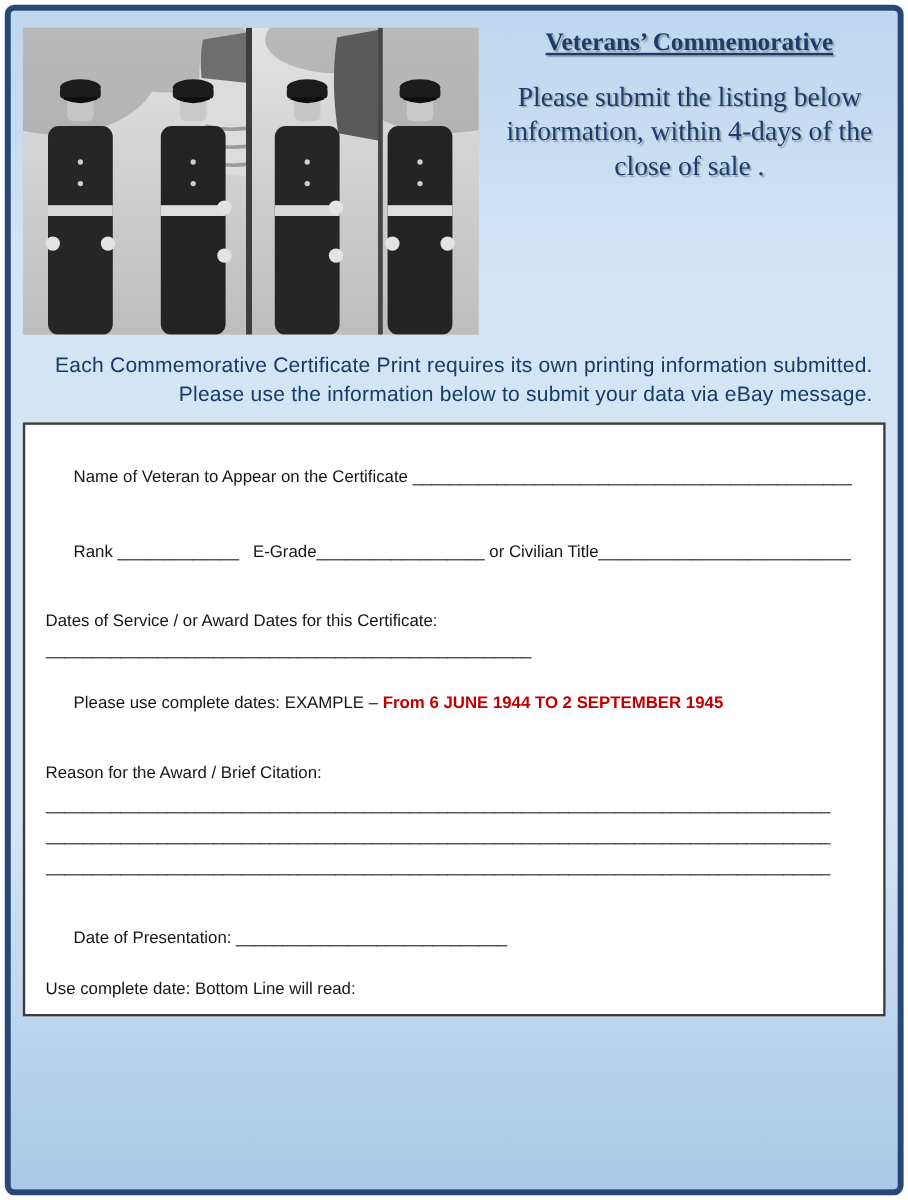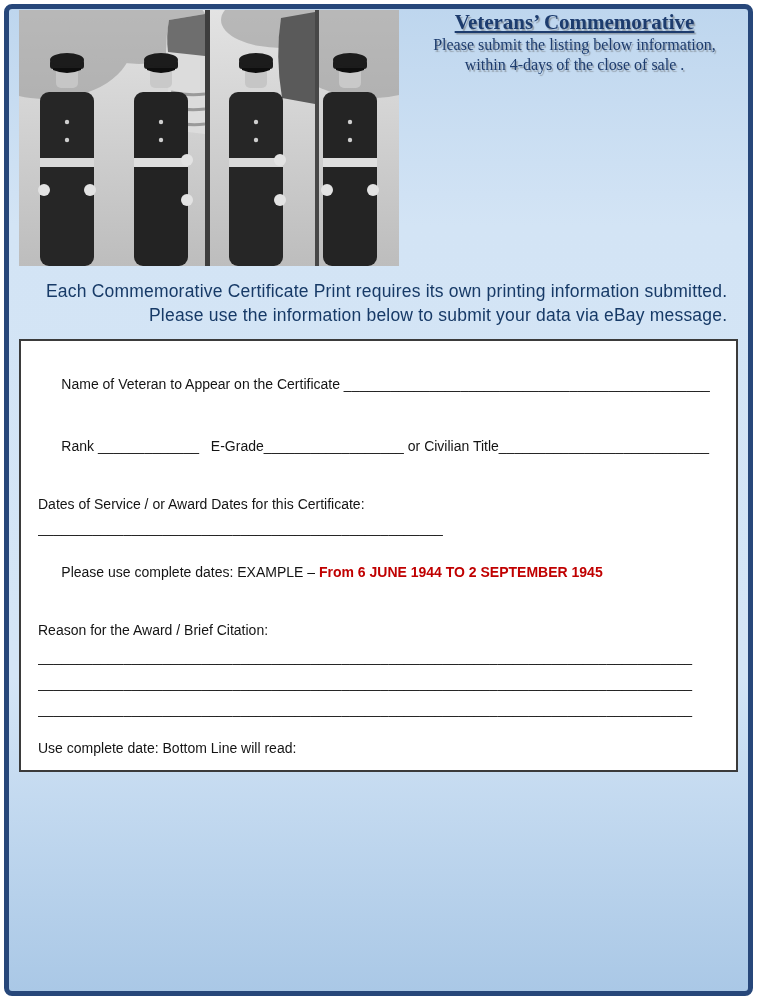--- a/index.html
+++ b/index.html
@@ -1,28 +1,28 @@
 <!DOCTYPE html>
 <html><head>
 <meta charset="utf-8">
 <style>
   html,body{margin:0;padding:0;background:#ffffff;}
   body{width:757px;height:1000px;position:relative;font-family:"Liberation Sans",sans-serif;}
   .frame{
     position:absolute;left:4px;top:4px;width:749px;height:992px;box-sizing:border-box;
     border:5px solid #27477a;border-radius:8px;
     background:linear-gradient(180deg,#bed6ee 0%,#d3e4f5 22%,#d4e5f6 68%,#aac8e6 100%);
-    padding:1px 10px;overflow:hidden;
+    padding:14px 10px;overflow:hidden;
   }
   .top{display:flex;gap:12px;align-items:flex-start;}
   .photo{width:380px;height:256px;flex:0 0 auto;background:#cccccc;overflow:hidden;}
   .headcol{flex:1;text-align:center;color:#1d3c6e;font-family:"Liberation Serif",serif;}
   .title{font-weight:bold;font-size:21px;line-height:1.2;text-shadow:1.5px 1.5px 1px rgba(90,90,90,0.45);}
   .title span{text-decoration:underline;}
-  .subtitle{margin-top:0;font-size:16px;line-height:1.25;text-shadow:1.5px 1.5px 1px rgba(90,90,90,0.45);}
+  .subtitle{margin-top:19px;font-size:23px;line-height:1.25;text-shadow:1.5px 1.5px 1px rgba(90,90,90,0.45);}
   .warning{margin-top:11px;font-size:19px;line-height:1.3;text-shadow:1.2px 1.2px 1px rgba(90,90,90,0.4);}
   .intro{margin:14px auto 0;width:97%;text-align:right;font-size:17.5px;line-height:1.35;color:#173a67;letter-spacing:0.2px;}
   .formbox{
     margin-top:12px;background:#ffffff;border:2px solid #3b3b3b;
     padding:13px 17px 10px;font-size:14px;color:#141414;line-height:20px;
   }
   .row{white-space:pre;overflow:hidden;}
   .mb2{margin-bottom:2px;} .mb4{margin-bottom:4px;}
   .mb16{margin-bottom:16px;} .mb18{margin-bottom:18px;}
   .uline{line-height:26px;}
@@ -142,17 +142,20 @@
     <div class="row mb4">____________________________________________________</div>
     <div class="row mb18">
       <span>Please use complete dates: EXAMPLE – </span><span class="red">From 6 JUNE 1944 TO 2 SEPTEMBER 1945</span>
     </div>
 
     <div class="row mb4">Reason for the Award / Brief Citation:</div>
     <div class="row uline">____________________________________________________________________________________</div>
     <div class="row uline">____________________________________________________________________________________</div>
     <div class="row uline mb16">____________________________________________________________________________________</div>
 
+    <div class="row mb2">
+      <span>Date of Presentation: </span><span>_____________________________</span>
+    </div>
     <div class="row mb2">Use complete date: Bottom Line will read:</div>
 
   </div>
 
 </div>
 
 </body></html>

